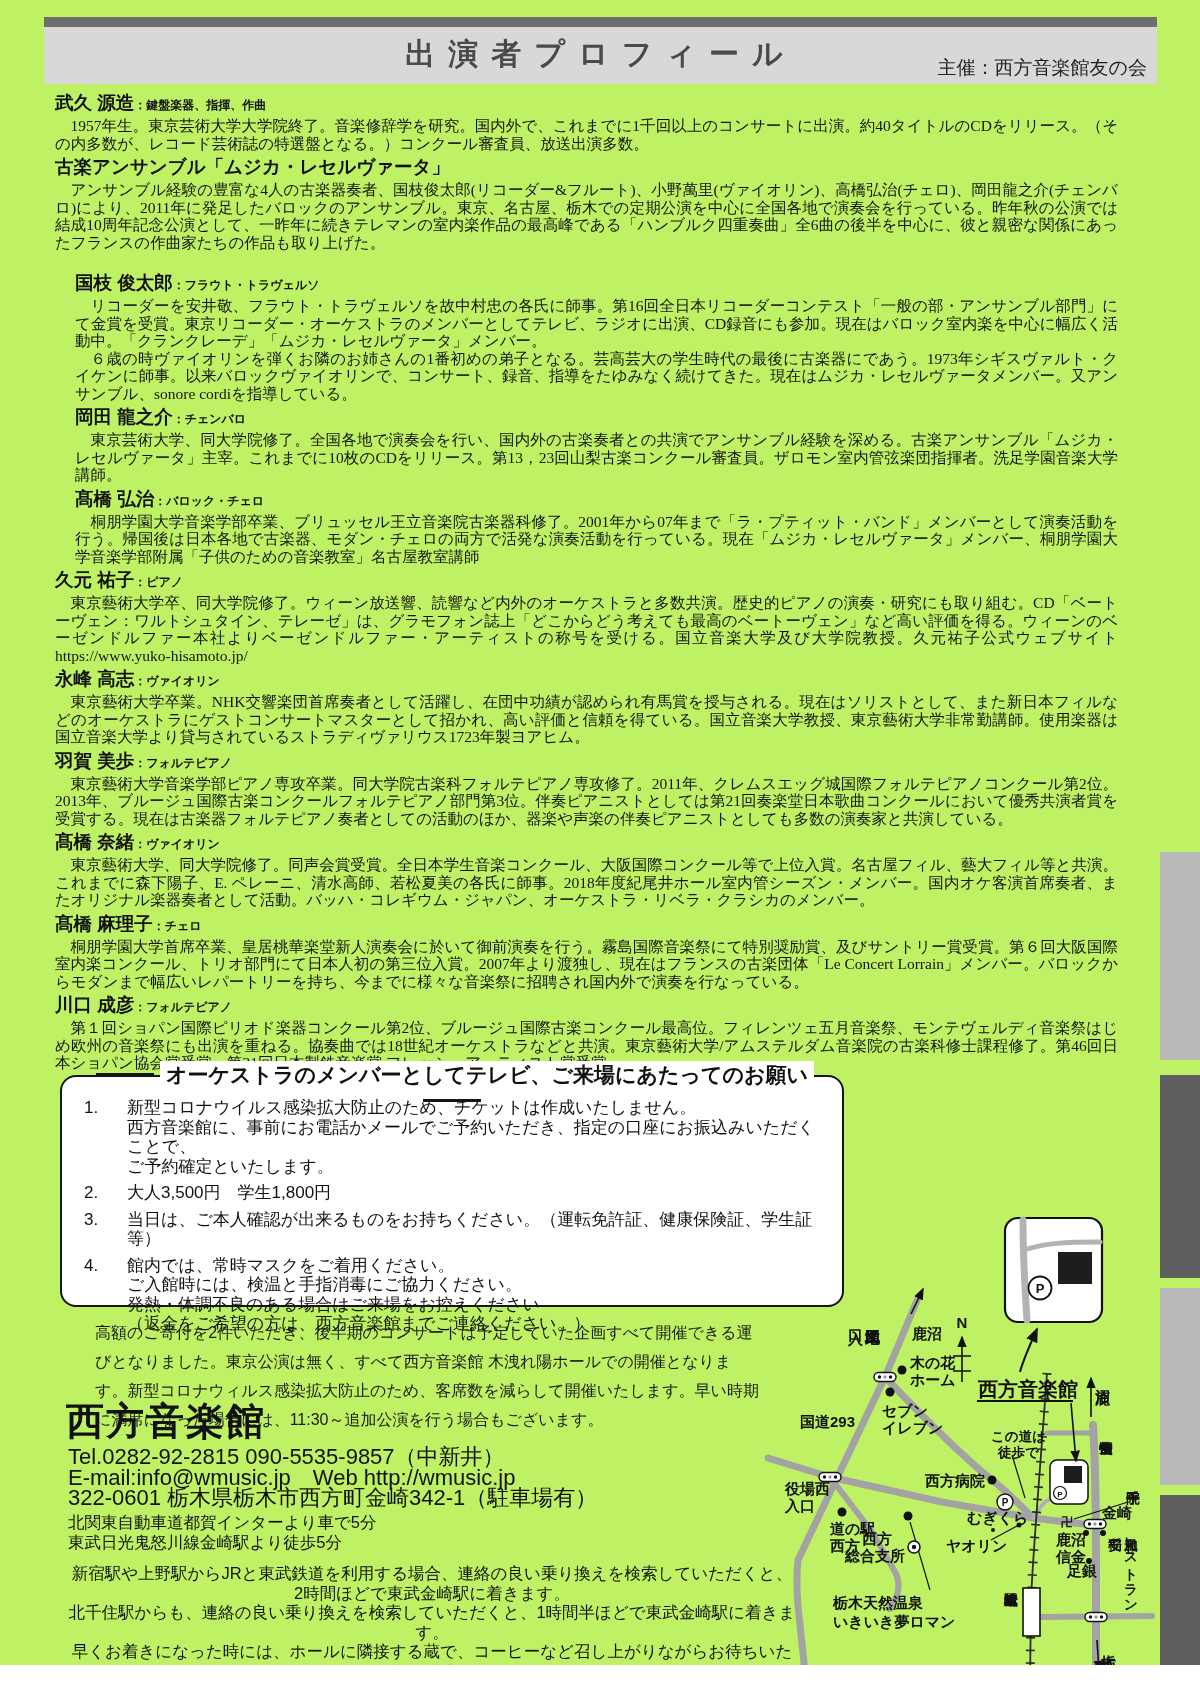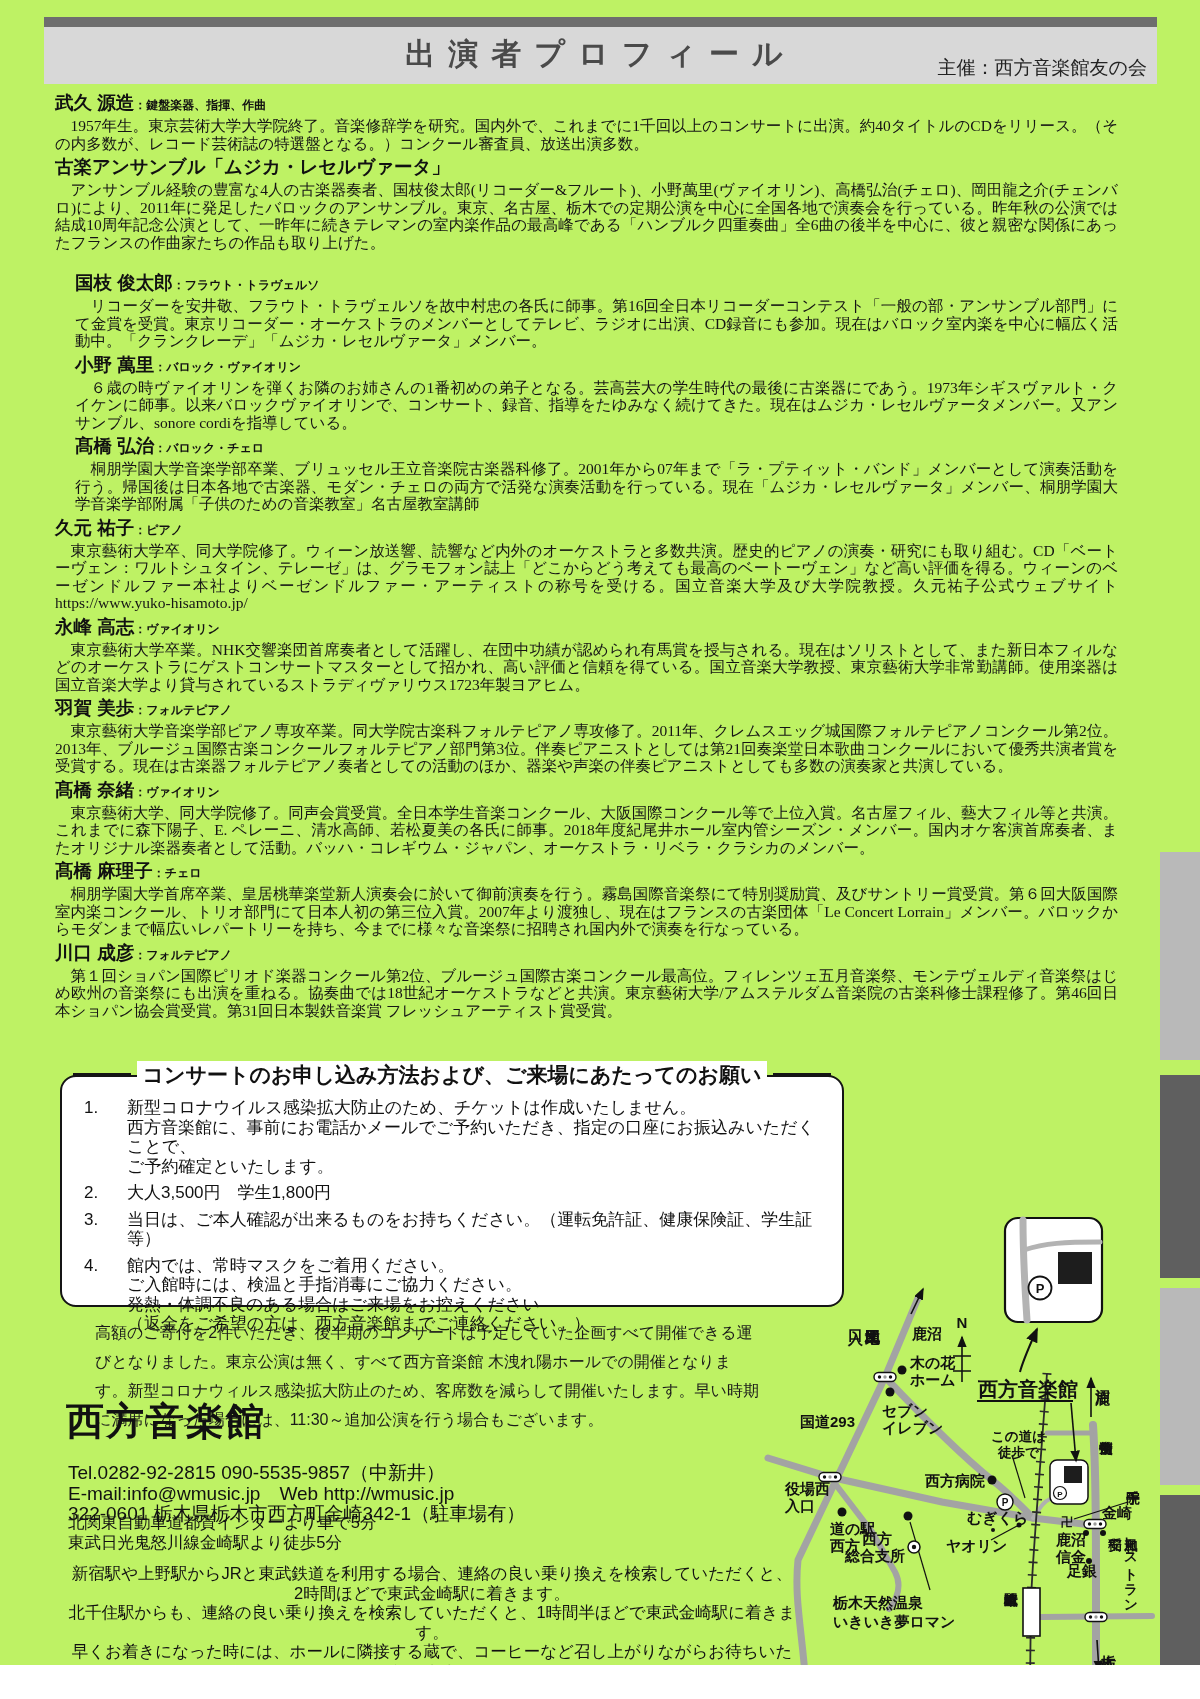--- a/index.html
+++ b/index.html
@@ -25,21 +25,21 @@
   .notice-title{position:absolute;top:-16px;left:0;width:100%;text-align:center;font-weight:bold;font-size:21px;}
   .notice-title .t{background:#fff;padding:0 6px;display:inline-block;}
   .notice-title .dash{display:inline-block;width:58px;height:3px;background:#151515;vertical-align:middle;margin:0 6px 4px 6px;}
   .notice-items{padding:21px 16px 0 22px;}
   .nitem{display:flex;margin-bottom:7px;font-size:17px;line-height:19.5px;}
   .nnum{width:30px;flex:none;}
   .nlines div{min-height:19.5px;margin-left:13px;}
   
   .donation{position:absolute;left:95px;top:1318px;width:668px;font-size:16px;line-height:29px;color:#1a1a1a;}
   .venue-name{position:absolute;left:66px;top:1396px;font-size:38px;font-weight:bold;letter-spacing:2px;}
-  .venue-lines{position:absolute;left:68px;top:1447px;font-size:19px;line-height:20.5px;margin-top:16px;}
+  .venue-lines{position:absolute;left:68px;top:1447px;font-size:22px;line-height:20.5px;}
   .access-lines{position:absolute;left:68px;top:1512px;font-size:16.5px;line-height:20px;}
   .route-lines{position:absolute;left:68px;top:1564px;width:728px;font-size:16.5px;line-height:19.5px;text-align:center;}
   
   .sb{position:absolute;left:1160px;width:40px;}
   .sb1{top:852px;height:208px;background:#b9b9b9;}
   .sb2{top:1075px;height:203px;background:#5f5f5f;}
   .sb3{top:1288px;height:197px;background:#b9b9b9;}
   .sb4{top:1495px;height:204px;background:#5f5f5f;}
   
   .mapwrap{position:absolute;left:690px;top:1130px;width:470px;height:560px;}
@@ -66,22 +66,25 @@
     </div>
     <div>
       <div class="phead"><span>古楽アンサンブル「ムジカ・レセルヴァータ」</span><span class="prole"></span></div>
       <p class="pbio">アンサンブル経験の豊富な4人の古楽器奏者、国枝俊太郎(リコーダー&amp;フルート)、小野萬里(ヴァイオリン)、高橋弘治(チェロ)、岡田龍之介(チェンバロ)により、2011年に発足したバロックのアンサンブル。東京、名古屋、栃木での定期公演を中心に全国各地で演奏会を行っている。昨年秋の公演では結成10周年記念公演として、一昨年に続きテレマンの室内楽作品の最高峰である「ハンブルク四重奏曲」全6曲の後半を中心に、彼と親密な関係にあったフランスの作曲家たちの作品も取り上げた。</p>
     </div>
     <div class="sub gap-top">
       <div class="phead"><span>国枝 俊太郎</span><span class="prole">：フラウト・トラヴェルソ</span></div>
       <p class="pbio">リコーダーを安井敬、フラウト・トラヴェルソを故中村忠の各氏に師事。第16回全日本リコーダーコンテスト「一般の部・アンサンブル部門」にて金賞を受賞。東京リコーダー・オーケストラのメンバーとしてテレビ、ラジオに出演、CD録音にも参加。現在はバロック室内楽を中心に幅広く活動中。「クランクレーデ」「ムジカ・レセルヴァータ」メンバー。</p>
     </div>
     <div class="sub">
-      <div class="phead"><span>小野 萬里</span><span class="prole">：バロック・ヴァイオリン</span></div>
       <p class="pbio">６歳の時ヴァイオリンを弾くお隣のお姉さんの1番初めの弟子となる。芸高芸大の学生時代の最後に古楽器にであう。1973年シギスヴァルト・クイケンに師事。以来バロックヴァイオリンで、コンサート、録音、指導をたゆみなく続けてきた。現在はムジカ・レセルヴァータメンバー。又アンサンブル、sonore cordiを指導している。</p>
+    </div>
+    <div class="sub">
+      <div class="phead"><span>岡田 龍之介</span><span class="prole">：チェンバロ</span></div>
+      <p class="pbio">東京芸術大学、同大学院修了。全国各地で演奏会を行い、国内外の古楽奏者との共演でアンサンブル経験を深める。古楽アンサンブル「ムジカ・レセルヴァータ」主宰。これまでに10枚のCDをリリース。第13，23回山梨古楽コンクール審査員。ザロモン室内管弦楽団指揮者。洗足学園音楽大学講師。</p>
     </div>
     <div class="sub">
       <div class="phead"><span>髙橋 弘治</span><span class="prole">：バロック・チェロ</span></div>
       <p class="pbio">桐朋学園大学音楽学部卒業、ブリュッセル王立音楽院古楽器科修了。2001年から07年まで「ラ・プティット・バンド」メンバーとして演奏活動を行う。帰国後は日本各地で古楽器、モダン・チェロの両方で活発な演奏活動を行っている。現在「ムジカ・レセルヴァータ」メンバー、桐朋学園大学音楽学部附属「子供のための音楽教室」名古屋教室講師</p>
     </div>
     <div>
       <div class="phead"><span>久元 祐子</span><span class="prole">：ピアノ</span></div>
       <p class="pbio">東京藝術大学卒、同大学院修了。ウィーン放送響、読響など内外のオーケストラと多数共演。歴史的ピアノの演奏・研究にも取り組む。CD「ベートーヴェン：ワルトシュタイン、テレーゼ」は、グラモフォン誌上「どこからどう考えても最高のベートーヴェン」など高い評価を得る。ウィーンのベーゼンドルファー本社よりベーゼンドルファー・アーティストの称号を受ける。国立音楽大学及び大学院教授。久元祐子公式ウェブサイト　https://www.yuko-hisamoto.jp/</p>
     </div>
     <div>
@@ -100,21 +103,21 @@
       <div class="phead"><span>髙橋 麻理子</span><span class="prole">：チェロ</span></div>
       <p class="pbio">桐朋学園大学首席卒業、皇居桃華楽堂新人演奏会に於いて御前演奏を行う。霧島国際音楽祭にて特別奨励賞、及びサントリー賞受賞。第６回大阪国際室内楽コンクール、トリオ部門にて日本人初の第三位入賞。2007年より渡独し、現在はフランスの古楽団体「Le Concert Lorrain」メンバー。バロックからモダンまで幅広いレパートリーを持ち、今までに様々な音楽祭に招聘され国内外で演奏を行なっている。</p>
     </div>
     <div>
       <div class="phead"><span>川口 成彦</span><span class="prole">：フォルテピアノ</span></div>
       <p class="pbio">第１回ショパン国際ピリオド楽器コンクール第2位、ブルージュ国際古楽コンクール最高位。フィレンツェ五月音楽祭、モンテヴェルディ音楽祭はじめ欧州の音楽祭にも出演を重ねる。協奏曲では18世紀オーケストラなどと共演。東京藝術大学/アムステルダム音楽院の古楽科修士課程修了。第46回日本ショパン協会賞受賞。第31回日本製鉄音楽賞 フレッシュアーティスト賞受賞。</p>
     </div>
   </div>
 
   <div class="notice">
-    <div class="notice-title"><span class="dash"></span><span class="t">コンサートのお申し込み方法および、ご来場にあたってのお願い</span><span class="dash"></span></div>
+    <div class="notice-title"><span class="dash"></span><span class="t">オーケストラのメンバーとしてテレビ、ご来場にあたってのお願い</span><span class="dash"></span></div>
     <div class="notice-items">
       <div class="nitem">
         <div class="nnum">1.</div>
         <div class="nlines">
           <div>新型コロナウイルス感染拡大防止のため、チケットは作成いたしません。</div>
           <div>西方音楽館に、事前にお電話かメールでご予約いただき、指定の口座にお振込みいただくことで、</div>
           <div>ご予約確定といたします。</div>
         </div>
       </div>
       <div class="nitem">

